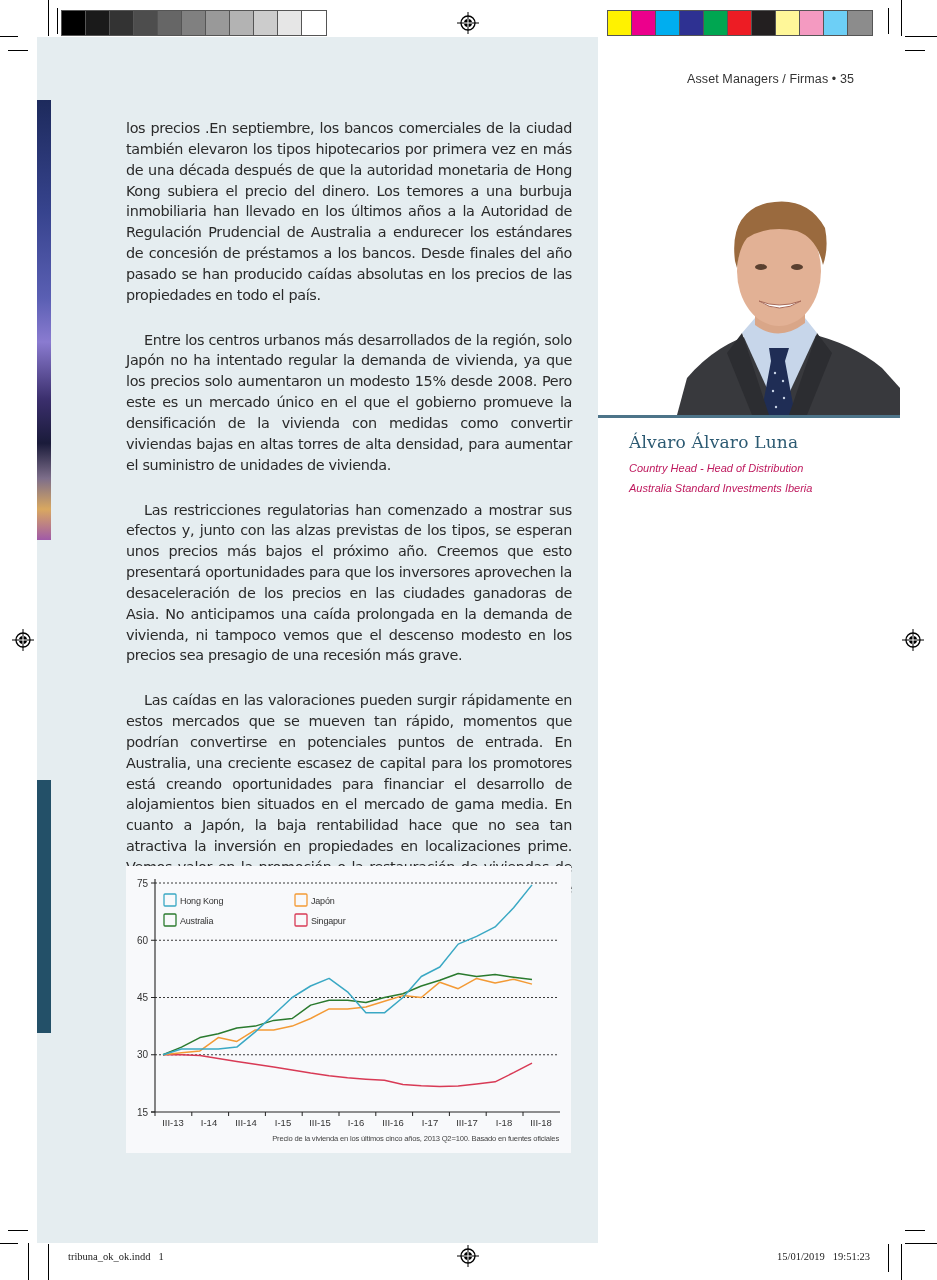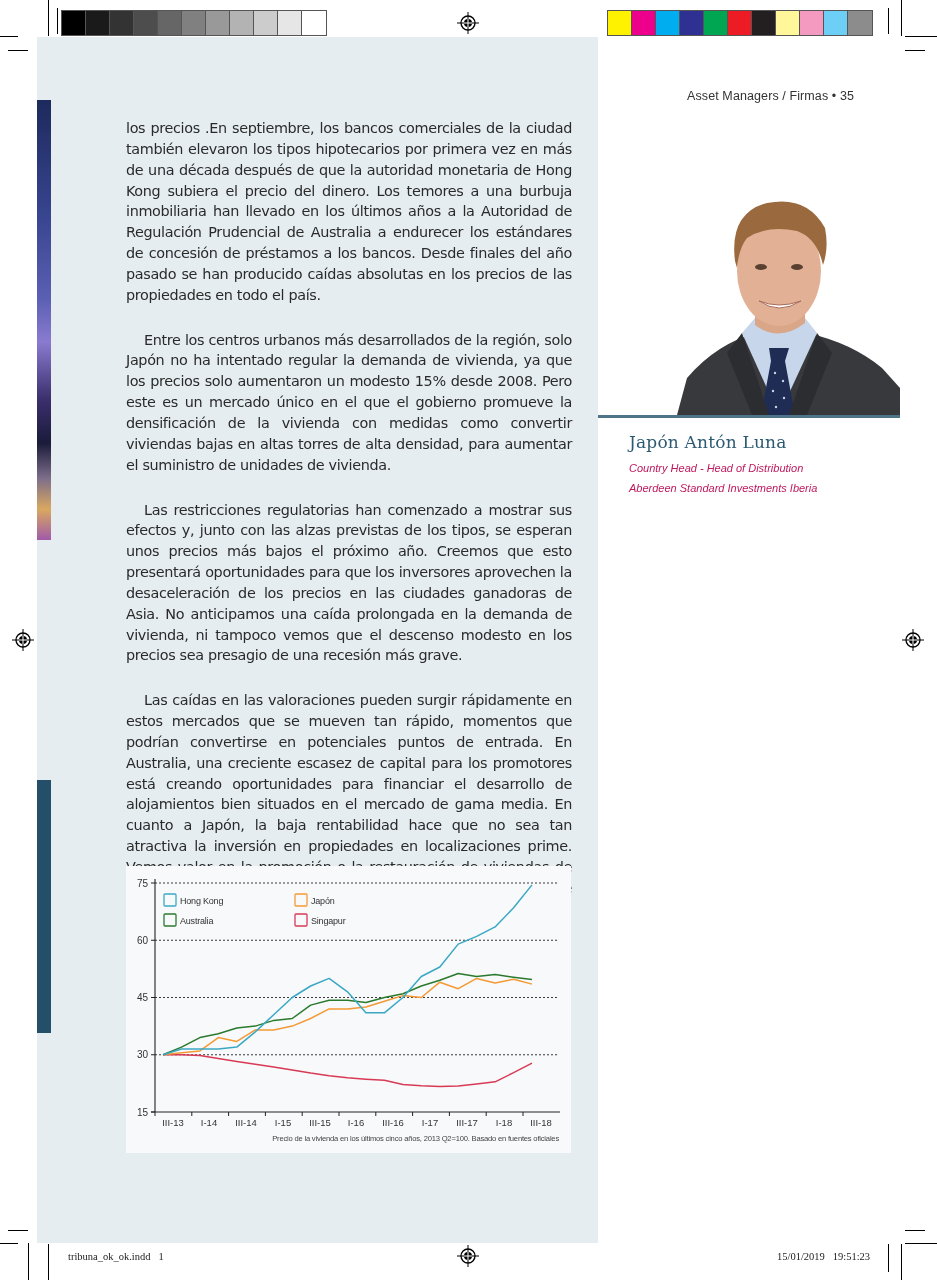--- a/index.html
+++ b/index.html
@@ -12,21 +12,21 @@
   .swatch { width: 24px; height: 24px; border-right: 1px solid #555; }
   .swatch:last-child { border-right: none; }
   .reg-mark { position: absolute; width: 22px; height: 22px; }
 
   
   .panel { position: absolute; left: 37px; top: 37px; width: 561px; height: 1206px; background: #e5edf0; }
   .left-strip-photo { position: absolute; left: 37px; top: 100px; width: 14px; height: 440px;
     background: linear-gradient(180deg, #1d2a5c 0%, #36438d 25%, #5a5fb3 45%, #8a7bd0 55%, #3b2f6d 68%, #1a1b3a 78%, #7d6e8a 86%, #d9a860 93%, #a05aa8 100%); }
   .left-strip-bar { position: absolute; left: 37px; top: 780px; width: 14px; height: 253px; background: #235068; }
 
-  .running-head { position: absolute; right: 83px; top: 72px; font-size: 12.5px; color: #333; letter-spacing: 0.1px; margin-top: 17px; }
+  .running-head { position: absolute; right: 83px; top: 72px; font-size: 12.5px; color: #333; letter-spacing: 0.1px; }
 
   .body-text { position: absolute; left: 126px; top: 118px; width: 446px; font-family: "DejaVu Sans", sans-serif;
     font-size: 14.4px; line-height: 20.85px; color: #2a2a2a; text-align: justify; letter-spacing: -0.35px; }
   .body-text p { text-indent: 0; }
   .body-text p.indent { text-indent: 18px; margin-top: 24px; }
   .end-mark { display: inline-block; width: 10px; height: 10px; background: #1a1a1a; margin-left: 4px; vertical-align: 0px; }
 
   
   .portrait { position: absolute; left: 657px; top: 183px; width: 243px; height: 232px; overflow: hidden; background: #ffffff; }
   .portrait-rule { position: absolute; left: 598px; top: 415px; width: 302px; height: 3px; background: #4d7489; }
@@ -157,24 +157,24 @@
 
     <path d="M78 78 Q72 30 110 20 Q150 12 168 45 Q172 65 166 82 Q160 55 140 48 Q110 42 90 55 Q82 65 80 85 Z" fill="#9a6a3e"></path>
 
     <ellipse cx="104" cy="84" rx="6" ry="3" fill="#5a4030"></ellipse>
     <ellipse cx="140" cy="84" rx="6" ry="3" fill="#5a4030"></ellipse>
 
     <path d="M102 118 Q122 132 144 118 Q122 126 102 118 Z" fill="#ffffff" stroke="#a86a58" stroke-width="1"></path>
   </svg>
 </div>
 <div class="portrait-rule"></div>
-<div class="person-name">Japón Antón Luna</div>
+<div class="person-name">Álvaro Álvaro Luna</div>
 <div class="person-role">
   <div>Country Head - Head of Distribution</div>
-  <div>Aberdeen Standard Investments Iberia</div>
+  <div>Australia Standard Investments Iberia</div>
 </div>
 
 <div class="chart-box">
   <svg id="chart-svg" width="445" height="287" viewBox="0 0 445 287">
       <line x1="25" y1="246" x2="29" y2="246" stroke="#222" stroke-width="1"></line>
       <text x="22" y="249.5" text-anchor="end" font-size="10" fill="#333" font-family="Liberation Sans, sans-serif">15</text>
       <line x1="29" y1="188.75" x2="432" y2="188.75" stroke="#222" stroke-width="0.9" stroke-dasharray="2,2"></line>
       <line x1="25" y1="188.75" x2="29" y2="188.75" stroke="#222" stroke-width="1"></line>
       <text x="22" y="192.25" text-anchor="end" font-size="10" fill="#333" font-family="Liberation Sans, sans-serif">30</text>
       <line x1="29" y1="131.5" x2="432" y2="131.5" stroke="#222" stroke-width="0.9" stroke-dasharray="2,2"></line>

